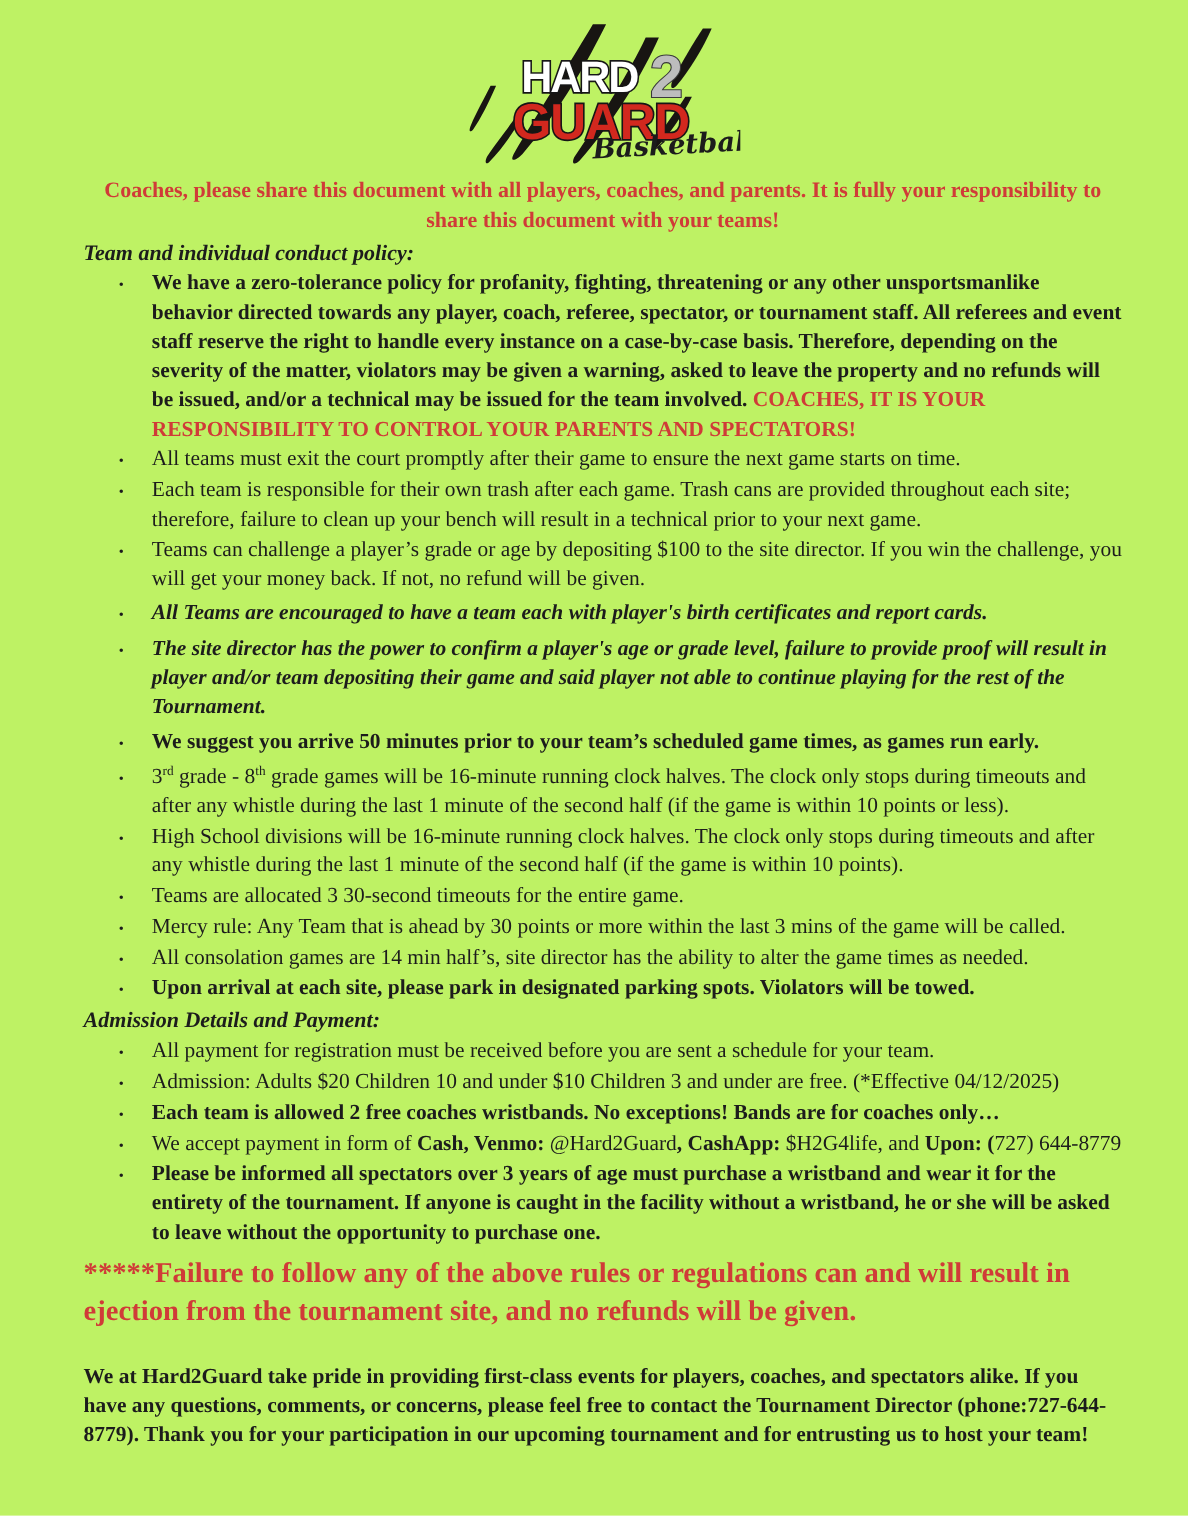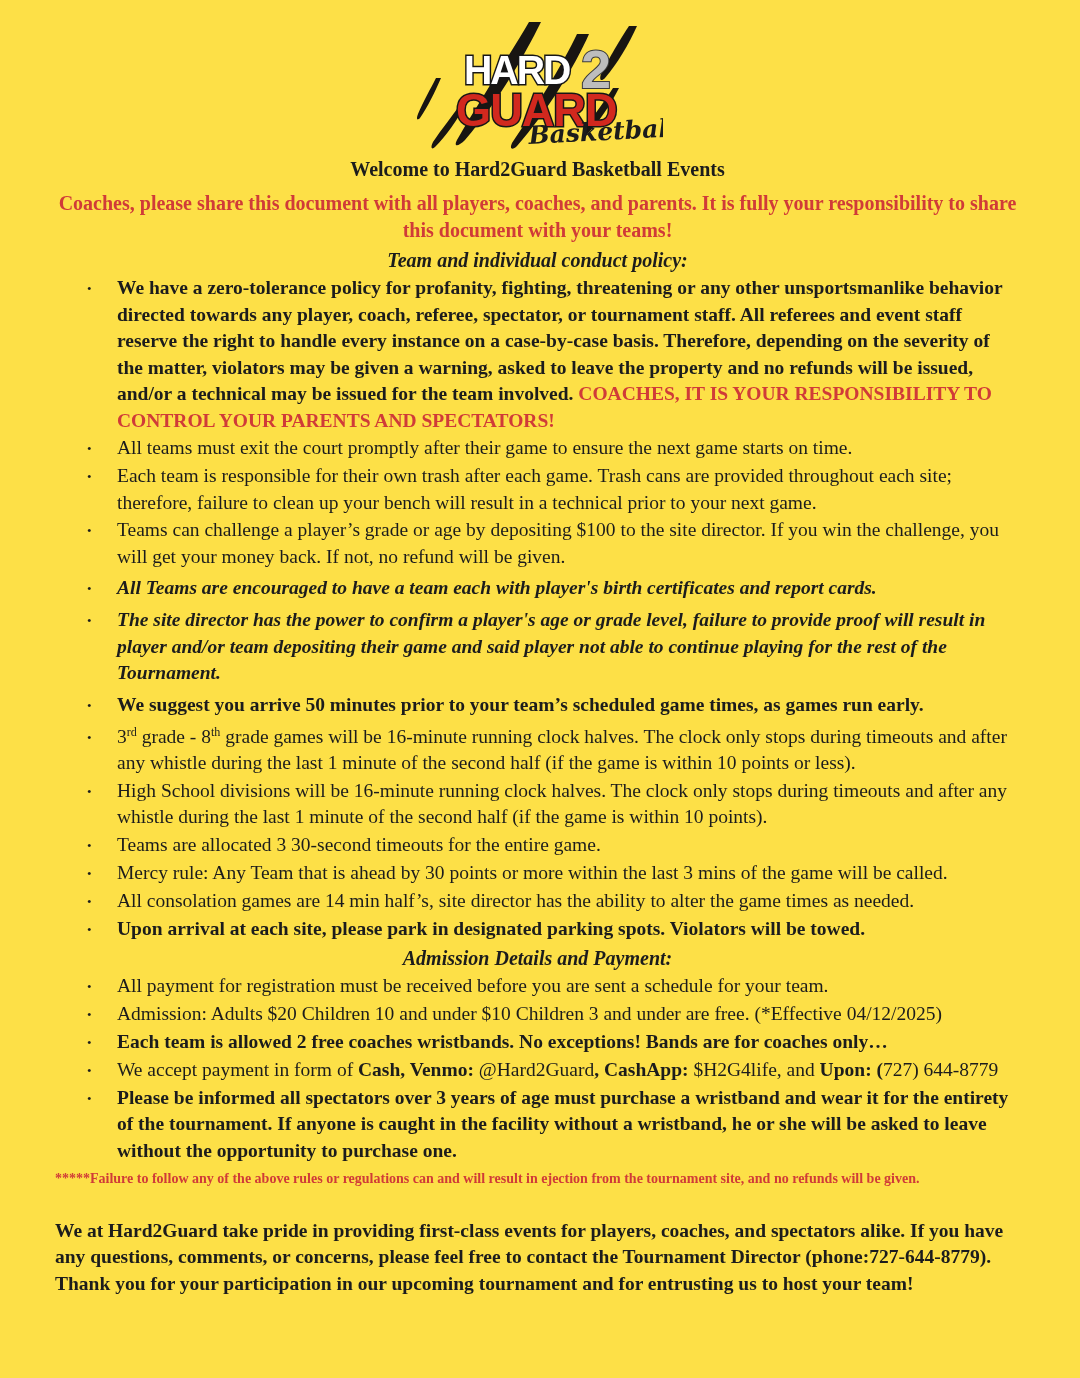--- a/index.html
+++ b/index.html
@@ -1,35 +1,35 @@
 <!DOCTYPE html>
 <html><head>
 <meta charset="utf-8">
 <style>
   html,body{margin:0;padding:0;background:#ffffff;}
   .page{
-    width:1080px;height:1378px;background:#fde047;box-sizing:border-box;
-    padding:20px 60px 0 55px;overflow:hidden;position:relative;
+    width:1080px;height:1378px;background:#bef264;box-sizing:border-box;
+    padding:20px 60px 0 76px;overflow:hidden;position:relative;
     font-family:"Liberation Serif", serif;color:#1c1c1c;
   }
   
   .logo-wrap{width:250px;margin:0 auto;height:132px;}
   
   .doc-title{text-align:center;font-weight:bold;font-size:20px;line-height:1.3;margin:4px 0 2px 0;}
   .notice{text-align:center;font-weight:bold;font-size:20px;line-height:1.33;color:#d03b38;margin:8px 0 4px 0;}
-  .section-heading{font-weight:bold;font-style:italic;font-size:20px;line-height:1.3;margin:2px 0 2px 0;text-align:center;}
+  .section-heading{font-weight:bold;font-style:italic;font-size:20px;line-height:1.3;margin:2px 0 2px 0;}
   ul.blist{list-style:none;margin:0;padding:0;}
   li.bullet{display:flex;margin:1px 0 1px 32px;}
   li.bullet .marker{flex:none;width:30px;font-size:13px;line-height:26px;padding-top:1px;}
   li.bullet .btext{flex:1;font-size:19.5px;line-height:1.36;}
   li.gap{margin-top:5px;margin-bottom:5px;}
   .bold{font-weight:bold;}
   .bolditalic{font-weight:bold;font-style:italic;}
   .redtext{color:#d03b38;font-weight:bold;}
-  .warning-para{color:#d03b38;font-weight:bold;font-size:14px;line-height:1.36;margin:4px 0 0 0;}
+  .warning-para{color:#d03b38;font-weight:bold;font-size:26px;line-height:1.36;margin:4px 0 0 0;}
   .closing-para{font-weight:bold;font-size:19.5px;line-height:1.36;margin:30px 0 0 0;}
   sup.sp{font-size:0.62em;vertical-align:super;line-height:0;}
 </style>
 </head>
 <body>
 
 <div class="page">
 
   <div class="logo-wrap">
     <svg width="250" height="132" viewBox="0 0 250 132">
@@ -41,21 +41,20 @@
         <path d="M52,86 C44,100 33,116 22,127 C19,130 17,128 20,122 C28,110 40,95 46,86 Z"></path>
         <path d="M206,68 C198,84 186,102 174,114 C171,117 169,115 172,109 C180,96 194,78 200,68 Z"></path>
       </g>
       <text x="52" y="64" font-family="Liberation Sans, sans-serif" font-weight="bold" font-size="40" fill="#ffffff" stroke="#161616" stroke-width="3" paint-order="stroke" letter-spacing="-2" transform="scale(0.98,1)">HARD</text>
       <text x="168" y="68" font-family="Liberation Sans, sans-serif" font-weight="bold" font-size="54" fill="#bdbdbd" stroke="#3a3a3a" stroke-width="2" paint-order="stroke">2</text>
       <text x="44" y="106" font-family="Liberation Sans, sans-serif" font-weight="bold" font-size="46" fill="#d2281e" stroke="#161616" stroke-width="3" paint-order="stroke" letter-spacing="-1" transform="scale(0.98,1)">GUARD</text>
       <text x="116" y="124" font-family="DejaVu Serif, serif" font-style="italic" font-weight="bold" font-size="25" fill="#1c1c1c" transform="rotate(-3 116 124)">Basketball</text>
     </svg>
   </div>
 
-  <div class="doc-title">Welcome to Hard2Guard Basketball Events</div>
   <div class="notice">Coaches, please share this document with all players, coaches, and parents. It is fully your responsibility to share this document with your teams!</div>
 
   <div class="section-heading">Team and individual conduct policy:</div>
   <ul class="blist">
     <li class="bullet">
       <span class="marker">•</span>
       <span class="btext"><span class="bold">We have a zero-tolerance policy for profanity, fighting, threatening or any other unsportsmanlike behavior directed towards any player, coach, referee, spectator, or tournament staff. All referees and event staff reserve the right to handle every instance on a case-by-case basis. Therefore, depending on the severity of the matter, violators may be given a warning, asked to leave the property and no refunds will be issued, and/or a technical may be issued for the team involved. </span><span class="redtext">COACHES, IT IS YOUR RESPONSIBILITY TO CONTROL YOUR PARENTS AND SPECTATORS!</span></span>
     </li>
     <li class="bullet">
       <span class="marker">•</span>

